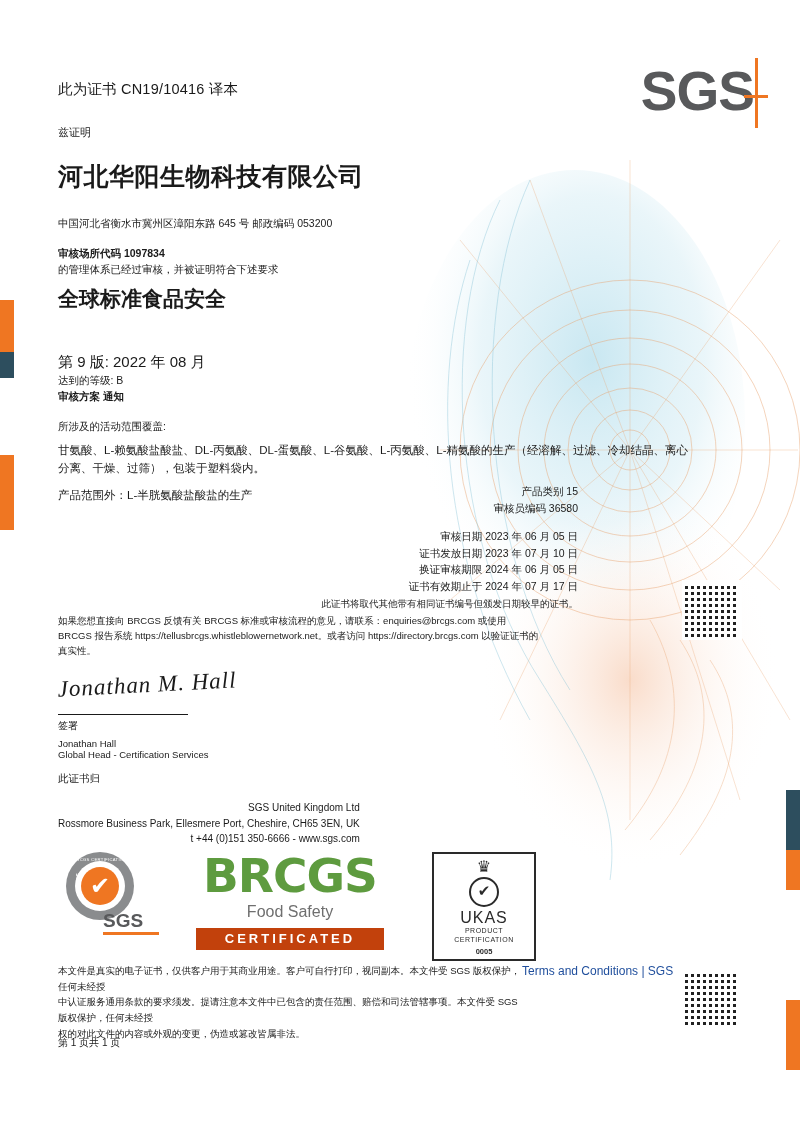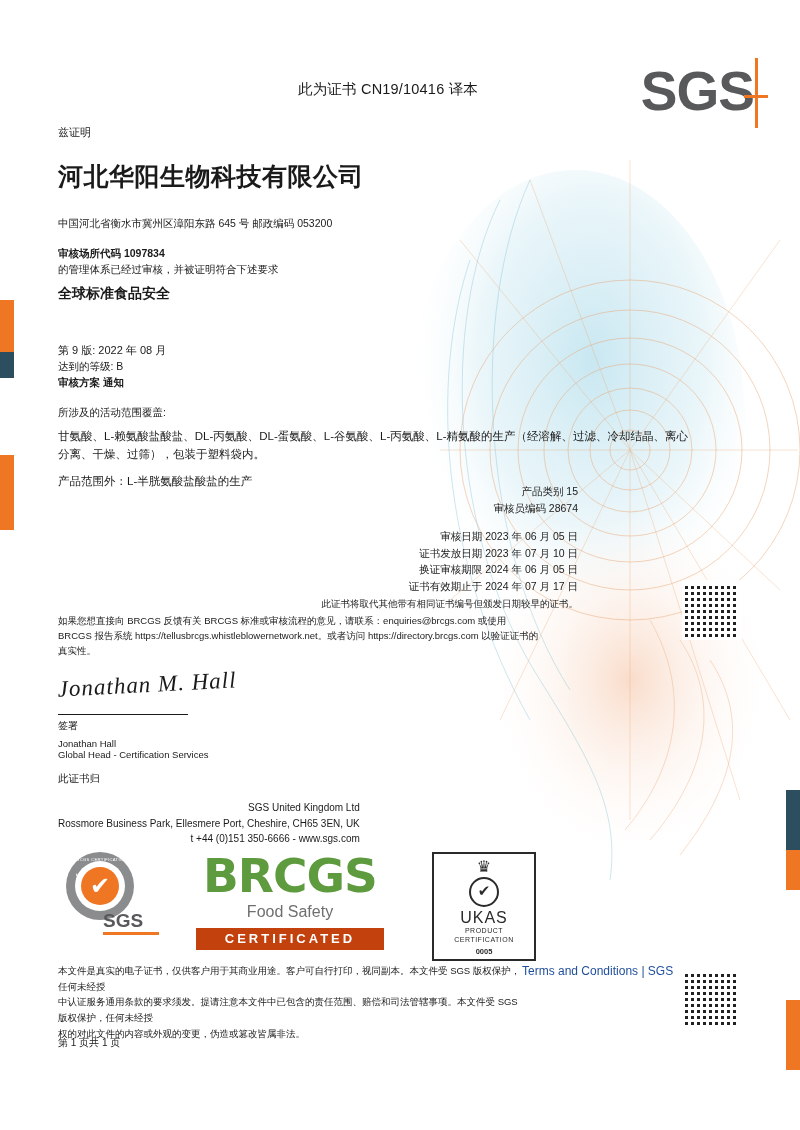--- a/index.html
+++ b/index.html
@@ -92,21 +92,20 @@
     top: 80px;
     width: 660px;
     z-index: 3;
   }
 
   .translation-note {
     font-size: 14.5px;
     color: #1a1a1a;
     margin-bottom: 26px;
     letter-spacing: 0.2px;
-    text-align: center;
   }
   .certify-line {
     font-size: 11px;
     color: #1a1a1a;
     margin-bottom: 20px;
   }
   .company-name {
     font-size: 25px;
     font-weight: bold;
     color: #1a1a1a;
@@ -121,26 +120,26 @@
   .site-code {
     font-size: 10.5px;
     font-weight: bold;
     margin-bottom: 2px;
   }
   .audited-line {
     font-size: 10.5px;
     margin-bottom: 8px;
   }
   .standard-title {
-    font-size: 14px;
+    font-size: 21px;
     font-weight: bold;
     margin-bottom: 6px;
   }
   .issue-line {
-    font-size: 11px;
+    font-size: 15px;
     margin-bottom: 2px;
     margin-top: 40px;
   }
   .grade-line {
     font-size: 10.5px;
     margin-bottom: 2px;
   }
   .programme-line {
     font-size: 10.5px;
     margin-bottom: 16px;
@@ -500,21 +499,21 @@
     <div class="issue-line">第 9 版: 2022 年 08 月</div>
     <div class="grade-line">达到的等级: B</div>
     <div class="programme-line">审核方案 通知</div>
     <div class="scope-head">所涉及的活动范围覆盖:</div>
     <div class="scope-body">甘氨酸、L-赖氨酸盐酸盐、DL-丙氨酸、DL-蛋氨酸、L-谷氨酸、L-丙氨酸、L-精氨酸的生产（经溶解、过滤、冷却结晶、离心分离、干燥、过筛），包装于塑料袋内。</div>
     <div class="exclusion">产品范围外：L-半胱氨酸盐酸盐的生产</div>
   </div>
 
   <div class="meta-block">
     <div class="meta-line">产品类别 15</div>
-    <div class="meta-line">审核员编码 28674</div>
+    <div class="meta-line">审核员编码 36580</div>
     <div class="dates-block">
       <div class="meta-line">审核日期 2023 年 06 月 05 日</div>
       <div class="meta-line">证书发放日期 2023 年 07 月 10 日</div>
       <div class="meta-line">换证审核期限 2024 年 06 月 05 日</div>
       <div class="meta-line">证书有效期止于 2024 年 07 月 17 日</div>
       <div class="note-small">此证书将取代其他带有相同证书编号但颁发日期较早的证书。</div>
     </div>
   </div>
 
   <div class="feedback">

